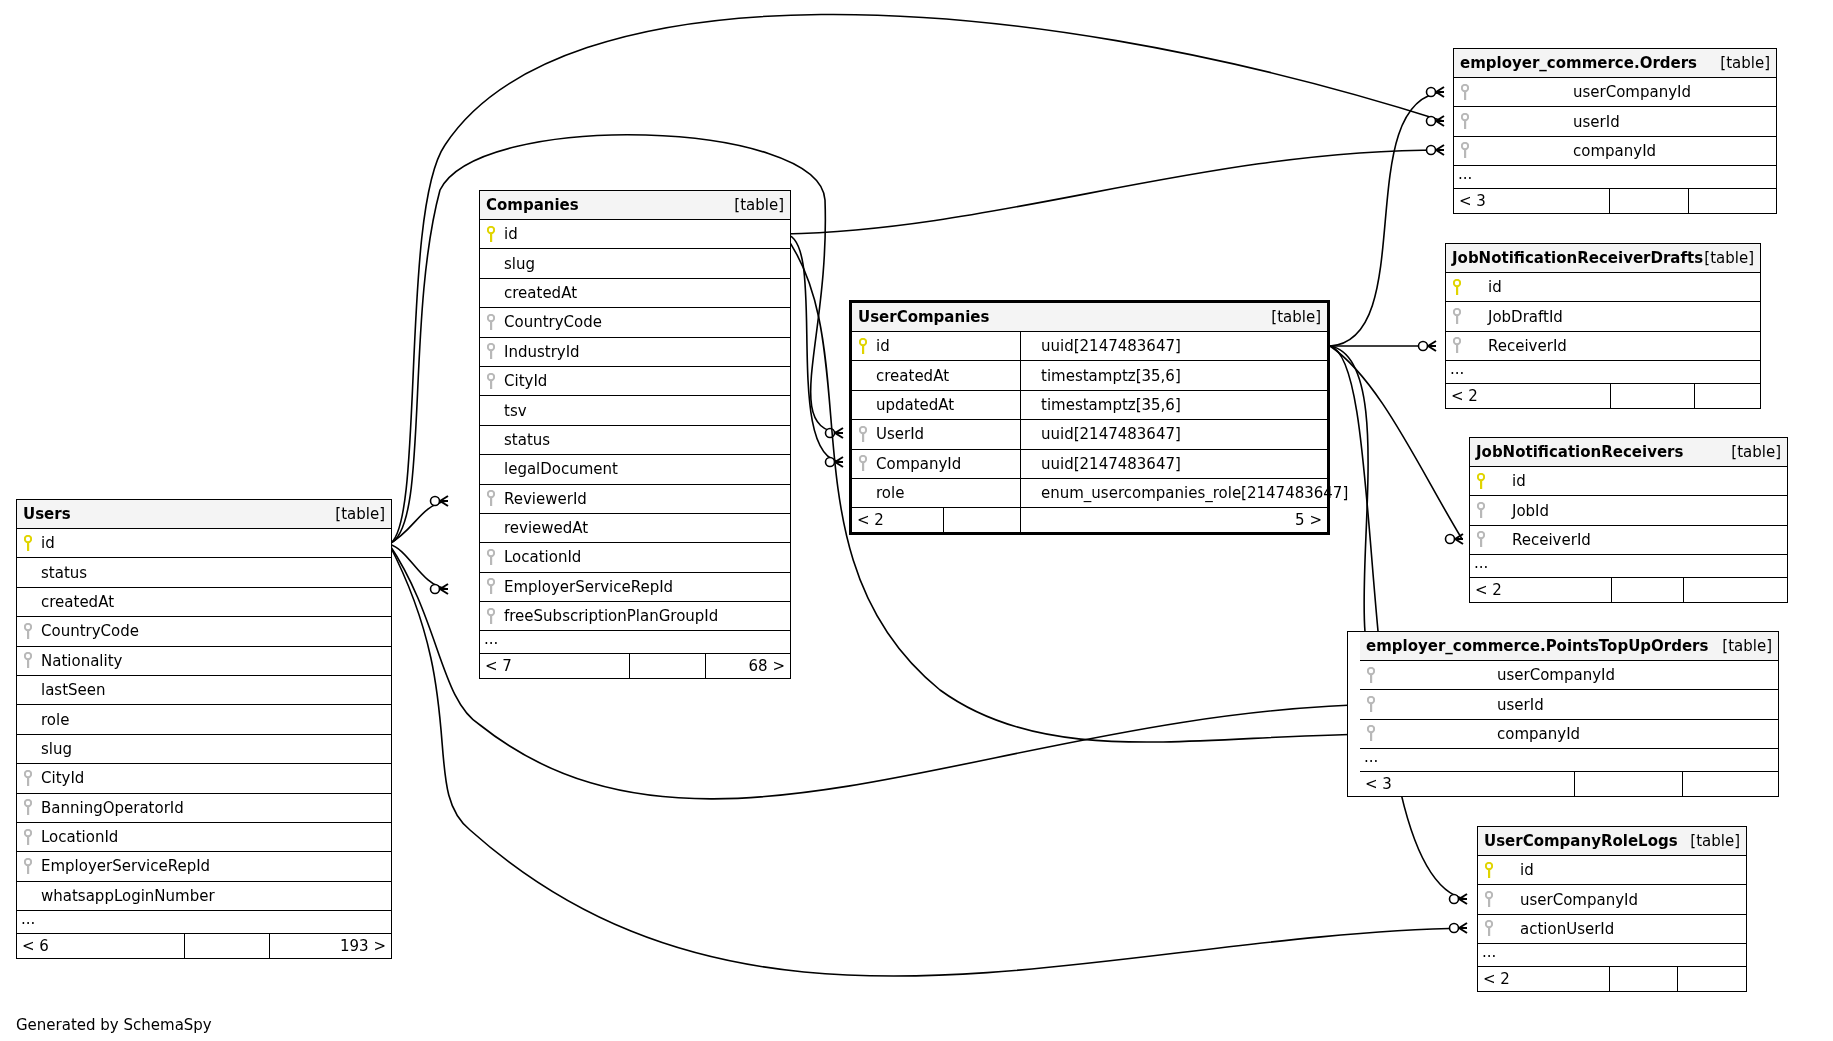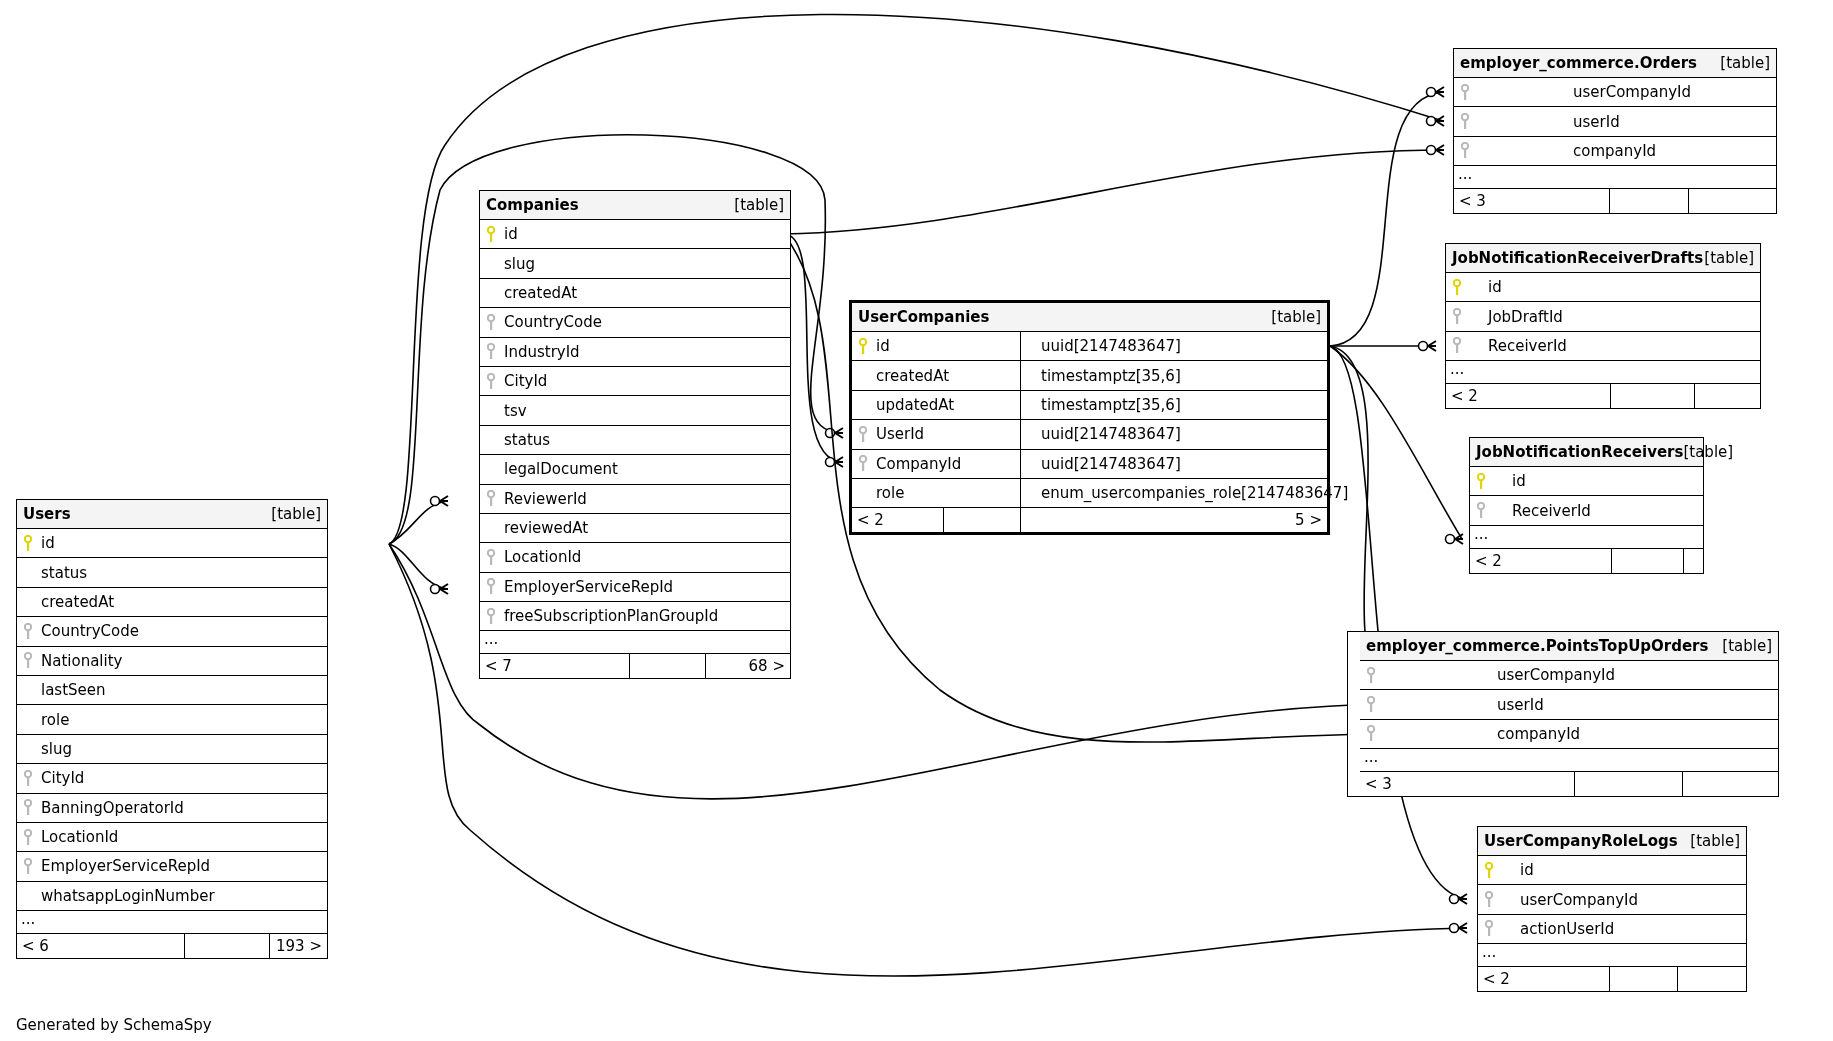--- a/index.html
+++ b/index.html
@@ -94,21 +94,21 @@
       <circle cx="1454" cy="899" r="4.5" fill="#fff" stroke="#000" stroke-width="1.6"></circle>
       <path d="M1459,899 L1467,894 M1459,899 L1467,904 M1459,899 L1467,899" stroke="#000" stroke-width="2" fill="none"></path>
     </g>
     <g>
       <path d="M389,544 C470,700 420,790 470,830 C750,1080 1100,935 1466,928" fill="none" stroke="#000" stroke-width="1.6"></path>
       <circle cx="1454" cy="928" r="4.5" fill="#fff" stroke="#000" stroke-width="1.6"></circle>
       <path d="M1459,928 L1467,923 M1459,928 L1467,933 M1459,928 L1467,928" stroke="#000" stroke-width="2" fill="none"></path>
     </g>
   </svg>
 
-<div class="tbl" id="t-users" style="left:16px;top:499px;width:312px;">
+<div class="tbl" id="t-users" style="left:16px;top:499px;width:376px;">
   <div class="hdr">
     <span class="name">Users</span>
     <span class="kind">[table]</span>
   </div>
   <div class="rows">
       <div class="row">
         <span class="key">
           <svg width="8" height="17" viewBox="0 0 8 17">
             <circle cx="4" cy="4" r="3.2" fill="none" stroke="#e0d400" stroke-width="2"></circle>
             <rect x="3" y="7" width="2.2" height="9" fill="#e0d400"></rect>
@@ -450,34 +450,43 @@
       </div>
     </div>
   <div class="ell">...</div>
   <div class="foot">
     <div style="width:165px">&lt; 2</div>
     <div style="width:84px"></div>
     <div style="flex:1"></div>
   </div>
 </div>
 
-<div class="tbl" id="t-job_notification_receivers" style="left:1469px;top:437px;width:235px;text-align:center;">
+<div class="tbl" id="t-job_notification_receivers" style="left:1469px;top:437px;width:319px;text-align:center;">
   <div class="hdr">
     <span class="name">JobNotificationReceivers</span>
     <span class="kind">[table]</span>
   </div>
   <div class="rows">
       <div class="row">
         <span class="key">
           <svg width="8" height="17" viewBox="0 0 8 17">
             <circle cx="4" cy="4" r="3.2" fill="none" stroke="#e0d400" stroke-width="2"></circle>
             <rect x="3" y="7" width="2.2" height="9" fill="#e0d400"></rect>
           </svg>
         </span>
         <span class="col" style="padding-left: 20px;">id</span>
+      </div>
+      <div class="row">
+        <span class="key">
+          <svg width="8" height="17" viewBox="0 0 8 17">
+            <circle cx="4" cy="4" r="3.2" fill="none" stroke="#b8b8b8" stroke-width="2"></circle>
+            <rect x="3" y="7" width="2.2" height="9" fill="#b8b8b8"></rect>
+          </svg>
+        </span>
+        <span class="col" style="padding-left: 20px;">JobId</span>
       </div>
       <div class="row">
         <span class="key">
           <svg width="8" height="17" viewBox="0 0 8 17">
             <circle cx="4" cy="4" r="3.2" fill="none" stroke="#b8b8b8" stroke-width="2"></circle>
             <rect x="3" y="7" width="2.2" height="9" fill="#b8b8b8"></rect>
           </svg>
         </span>
         <span class="col" style="padding-left: 20px;">ReceiverId</span>
       </div>

